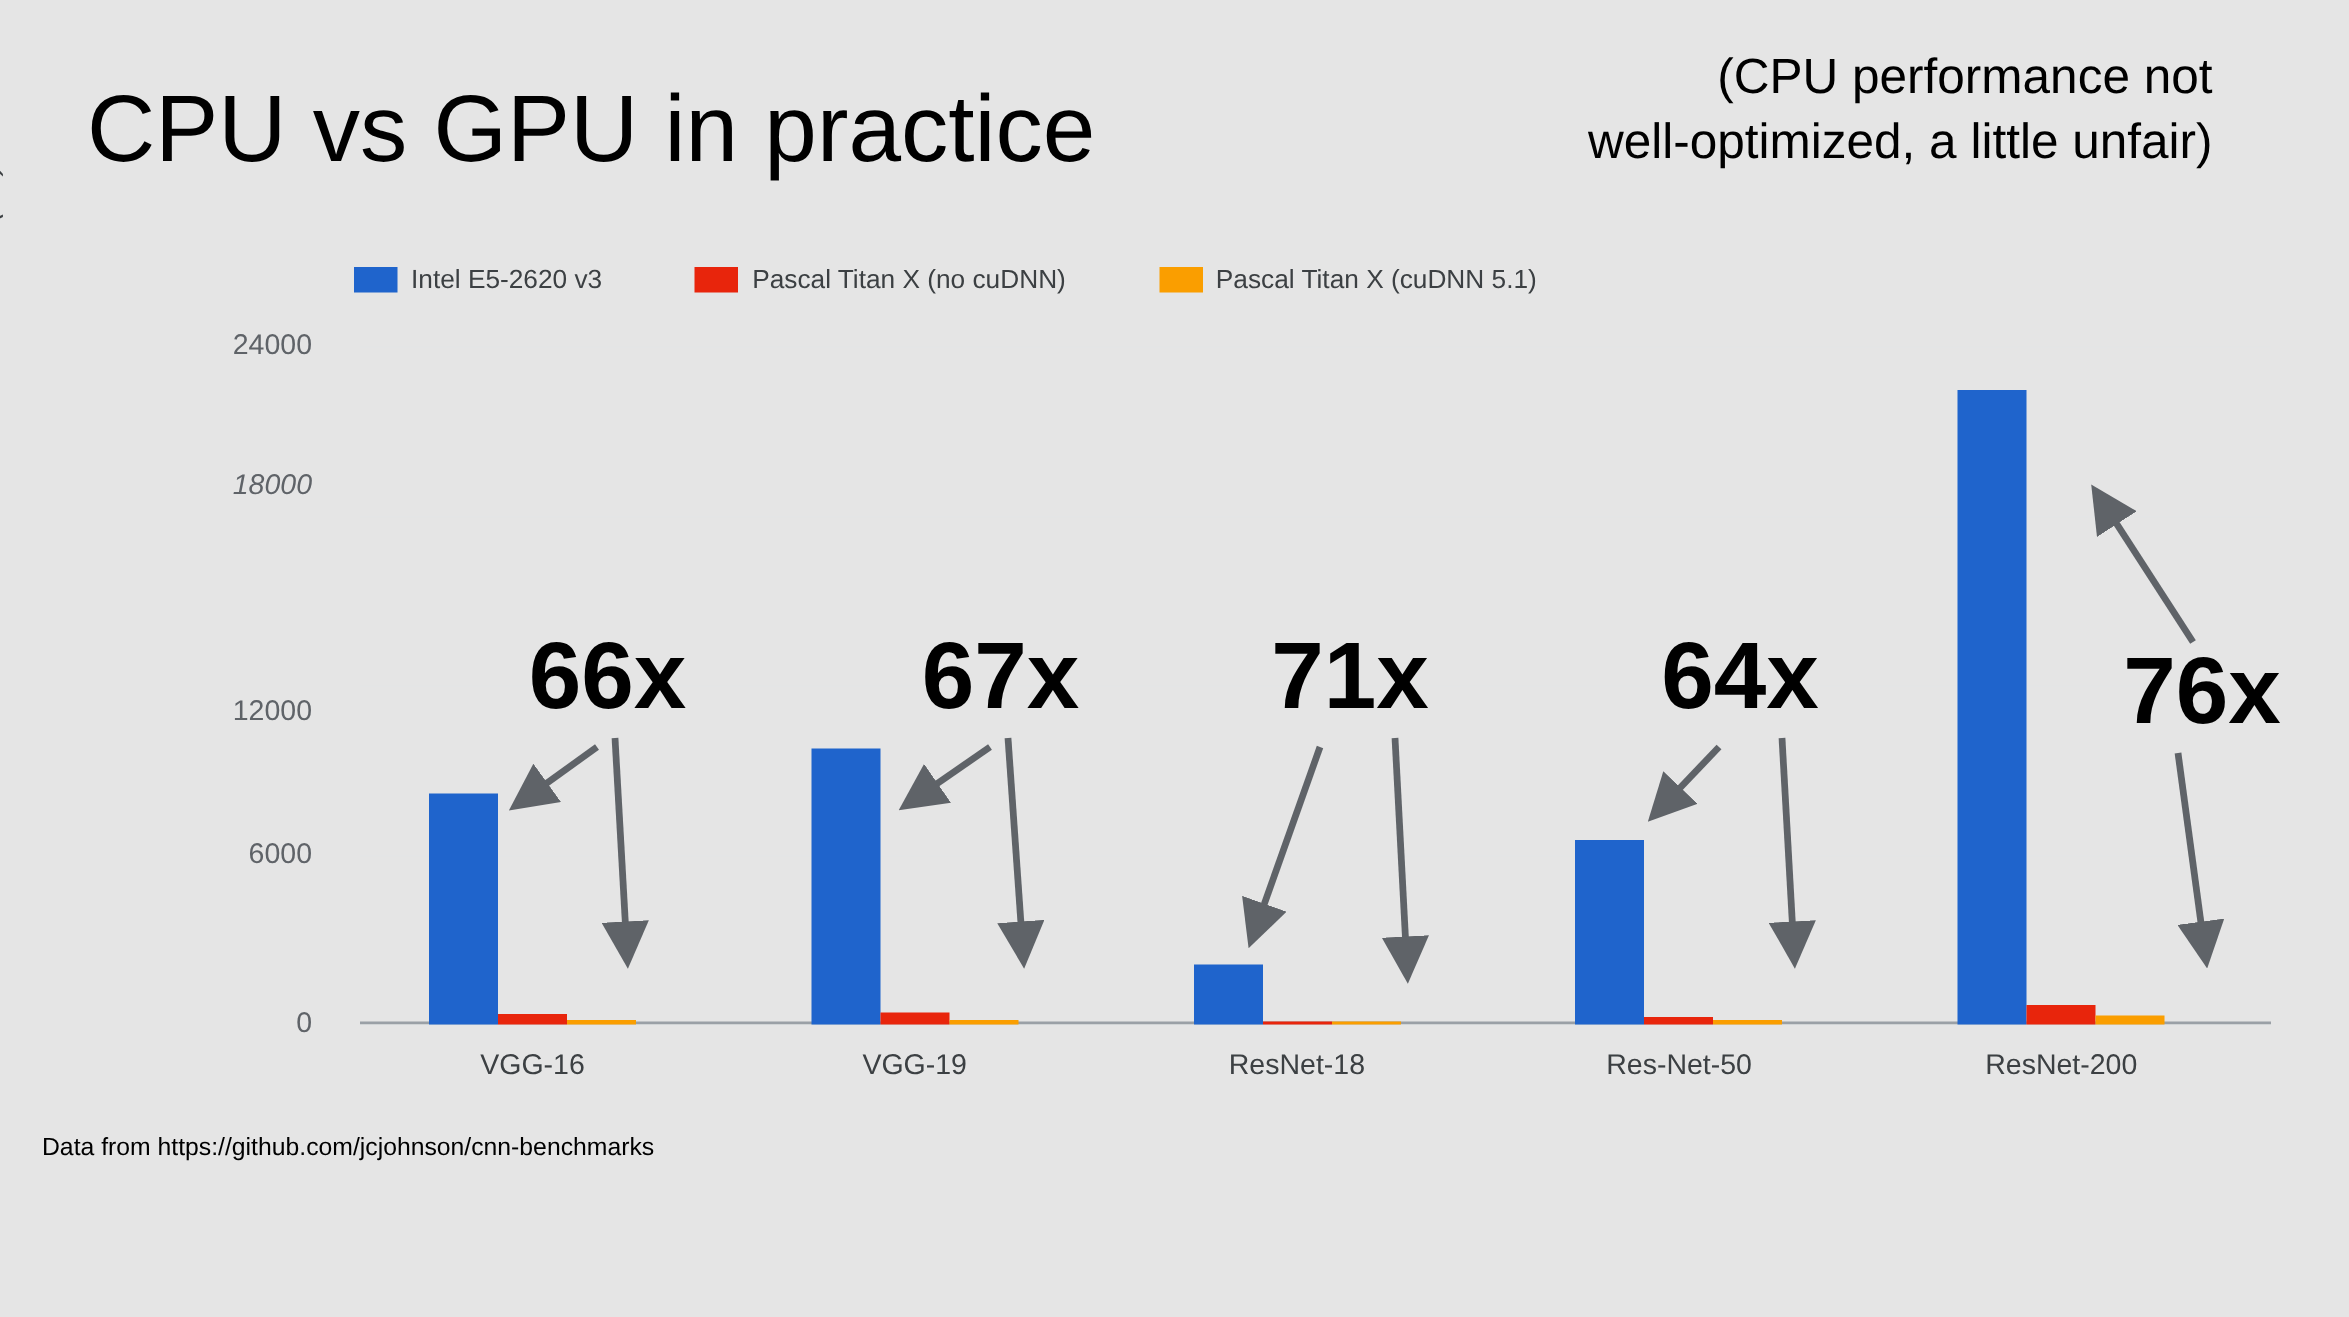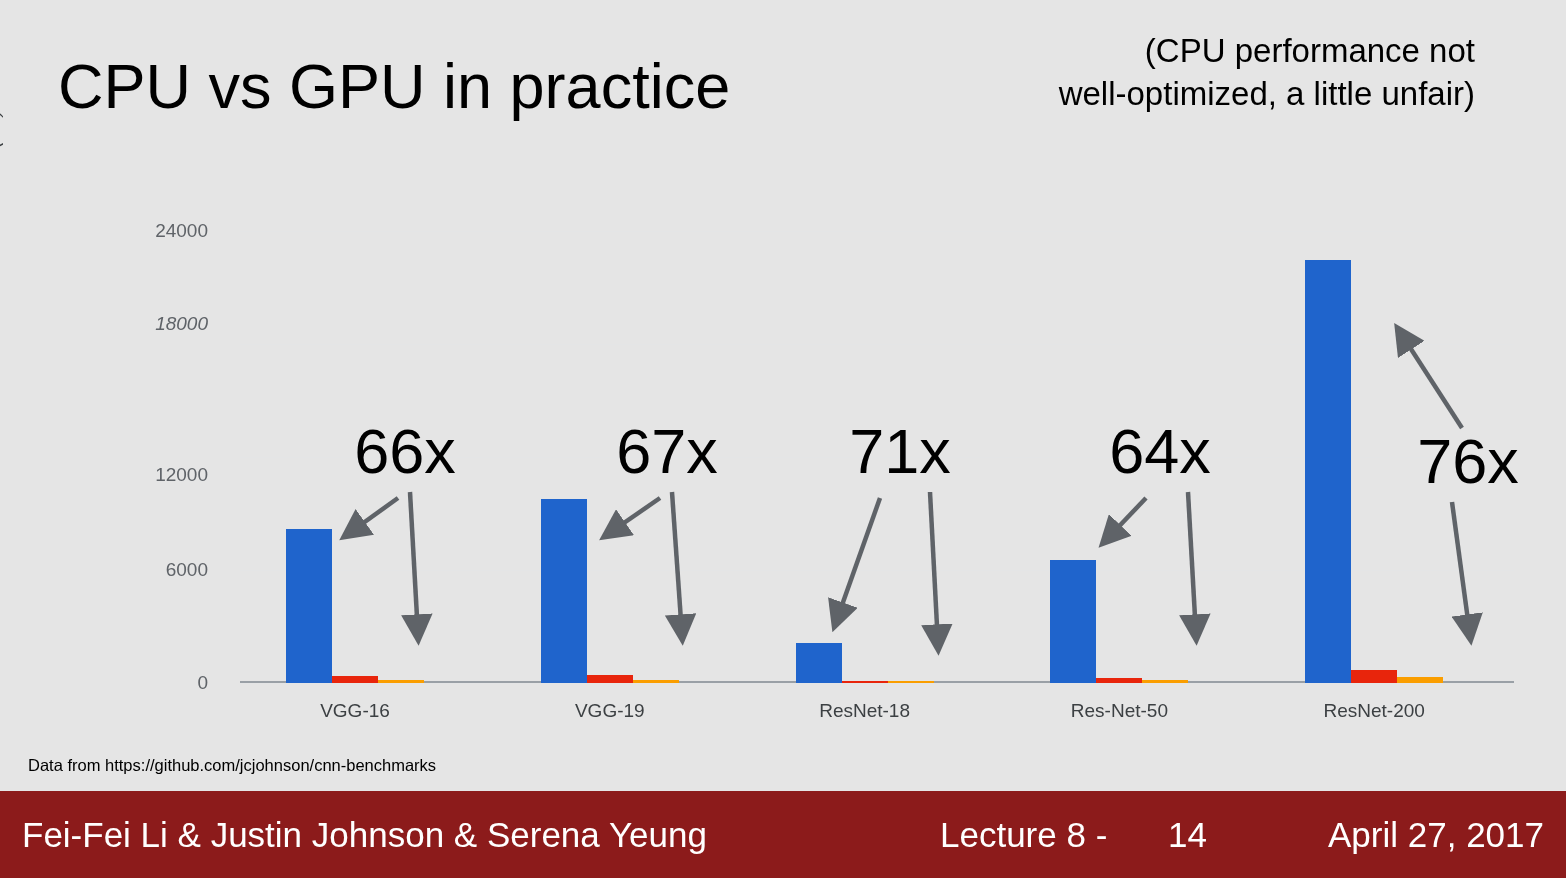--- a/index.html
+++ b/index.html
@@ -138,20 +138,21 @@
     transform: translateX(-50%);
   }
 
   
   .speedup {
     position: absolute;
     font-size: 63px;
     color: #000000;
     white-space: nowrap;
     transform: translateX(-50%);
+    font-weight: bold;
   }
 
   #arrow-layer {
     position: absolute;
     left: 0;
     top: 0;
     width: 1566px;
     height: 878px;
     pointer-events: none;
   }
@@ -214,20 +215,34 @@
 
 <div id="slide">
 
   <div id="slide-title">CPU vs GPU in practice</div>
 
   <div id="caveat-note">
     <div>(CPU performance not</div>
     <div>well-optimized, a little unfair)</div>
   </div>
 
+  <div id="chart-legend">
+    <div class="legend-entry">
+      <span class="legend-swatch bar-cpu"></span>
+      <span class="legend-label">Intel E5-2620 v3</span>
+    </div>
+    <div class="legend-entry">
+      <span class="legend-swatch bar-nocudnn"></span>
+      <span class="legend-label">Pascal Titan X (no cuDNN)</span>
+    </div>
+    <div class="legend-entry">
+      <span class="legend-swatch bar-cudnn"></span>
+      <span class="legend-label">Pascal Titan X (cuDNN 5.1)</span>
+    </div>
+  </div>
 
   <div id="y-axis-title">N=16 Forward + Backward time (ms)</div>
 
   <div id="y-ticks">
       <div class="ytick-item" style="top: 683px;">0</div>
       <div class="ytick-item" style="top: 570px;">6000</div>
       <div class="ytick-item" style="top: 457px; margin-top: 18px;">12000</div>
       <div class="ytick-item" style="top: 324px; font-style: italic;">18000</div>
       <div class="ytick-item" style="top: 231px;">24000</div>
     </div>
@@ -291,20 +306,14 @@
       <path d="M1146,498 L1106,540"></path>
       <path d="M1188,492 L1196,635"></path>
 
       <path d="M1462,428 L1400,332"></path>
       <path d="M1452,502 L1470,635"></path>
     </g>
   </svg>
 
   <div id="data-source">Data from https://github.com/jcjohnson/cnn-benchmarks</div>
 
-  <div id="slide-footer">
-    <div id="footer-authors">Fei-Fei Li &amp; Justin Johnson &amp; Serena Yeung</div>
-    <div id="footer-lecture">Lecture 8 -</div>
-    <div id="footer-page">14</div>
-    <div id="footer-date">April 27, 2017</div>
-  </div>
 
 </div>
 
 </body></html>

